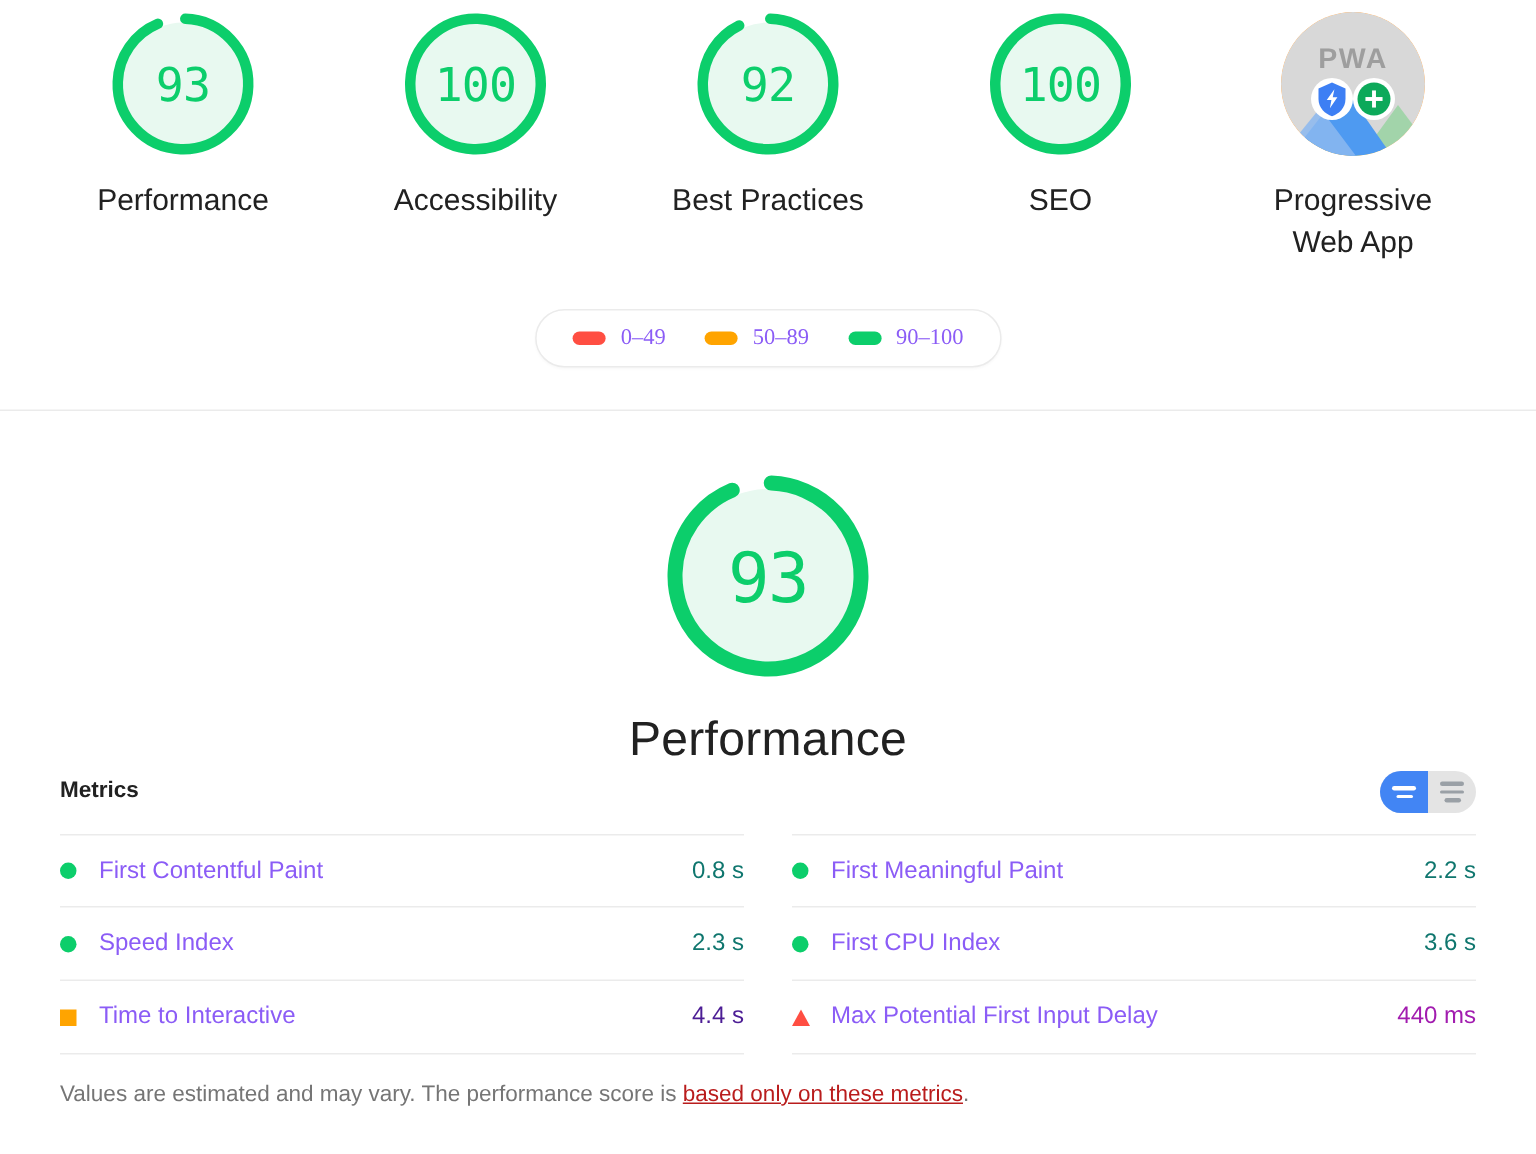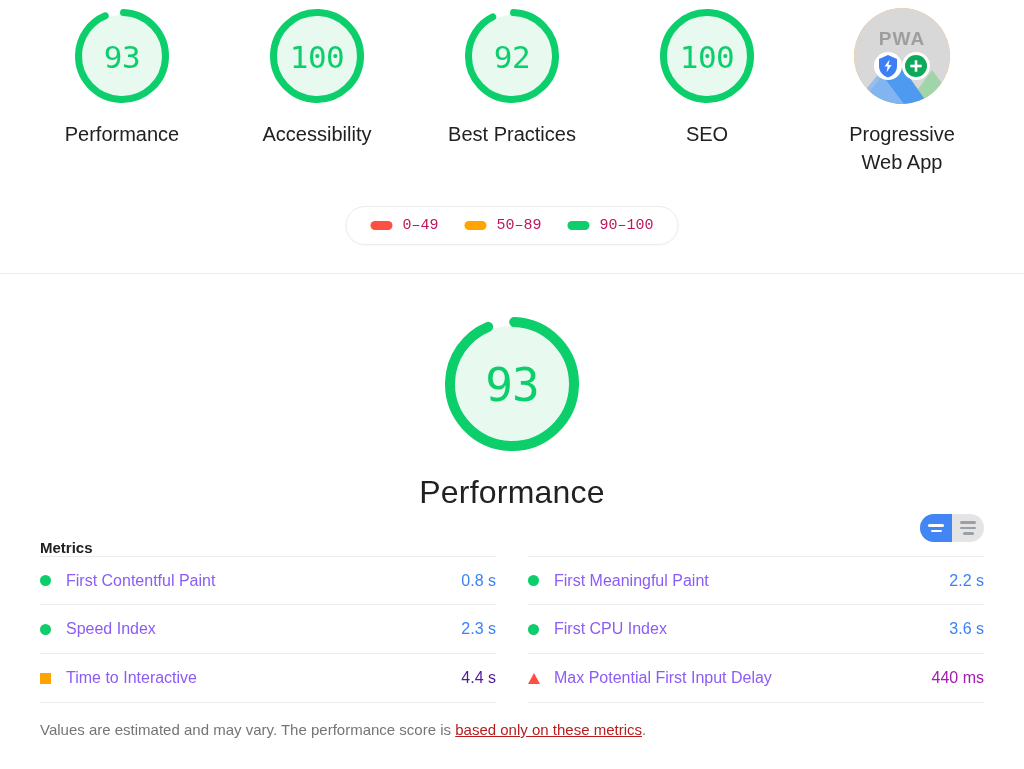--- a/index.html
+++ b/index.html
@@ -91,23 +91,23 @@
     gap: 26px;
     border: 1px solid #ebebeb;
     border-radius: 24px;
     padding: 10px 24px;
     background: #fff;
     box-shadow: 0 1px 2px rgba(0,0,0,0.03);
   }
   .legend-item { display: flex; align-items: center; gap: 10px; }
   .legend-swatch { width: 22px; height: 9px; border-radius: 5px; display: block; }
   .legend-text {
-    font-family: Liberation Mono, monospace;
+    font-family: Liberation Serif, serif;
     font-size: 15px;
-    color: #be185d;
+    color: #8b5cf6;
     letter-spacing: 0px;
   }
 
   .divider-full {
     position: absolute;
     top: 273px; left: 0;
     width: 1024px;
     height: 1px;
     background: #ebebeb;
   }
@@ -159,21 +159,21 @@
     position: absolute;
     top: 518px; left: 0;
     width: 1024px;
     padding: 0 40px;
   }
 
   .metrics-head {
     position: relative;
     height: 38px;
     display: flex;
-    align-items: flex-end;
+    align-items: flex-start;
   }
 
   .metrics-title {
     font-size: 15px;
     font-weight: bold;
     color: #212121;
   }
 
   .toggle {
     position: absolute;
@@ -229,21 +229,21 @@
     border-bottom: 11px solid #FF4E42;
   }
 
   .metric-name {
     flex: 1;
     font-size: 16px;
     color: #8b5cf6;
   }
 
   .metric-value { font-size: 16px; font-weight: 400; text-align: right; }
-  .v-pass { color: #3b82f6; }
+  .v-pass { color: #0f766e; }
   .v-avg  { color: #4c1d95; }
   .v-fail { color: #a21caf; }
 
   .metrics-note {
     margin-top: 18px;
     font-size: 15px;
     color: #757575;
     font-weight: 300;
   }
   .metrics-note a {

